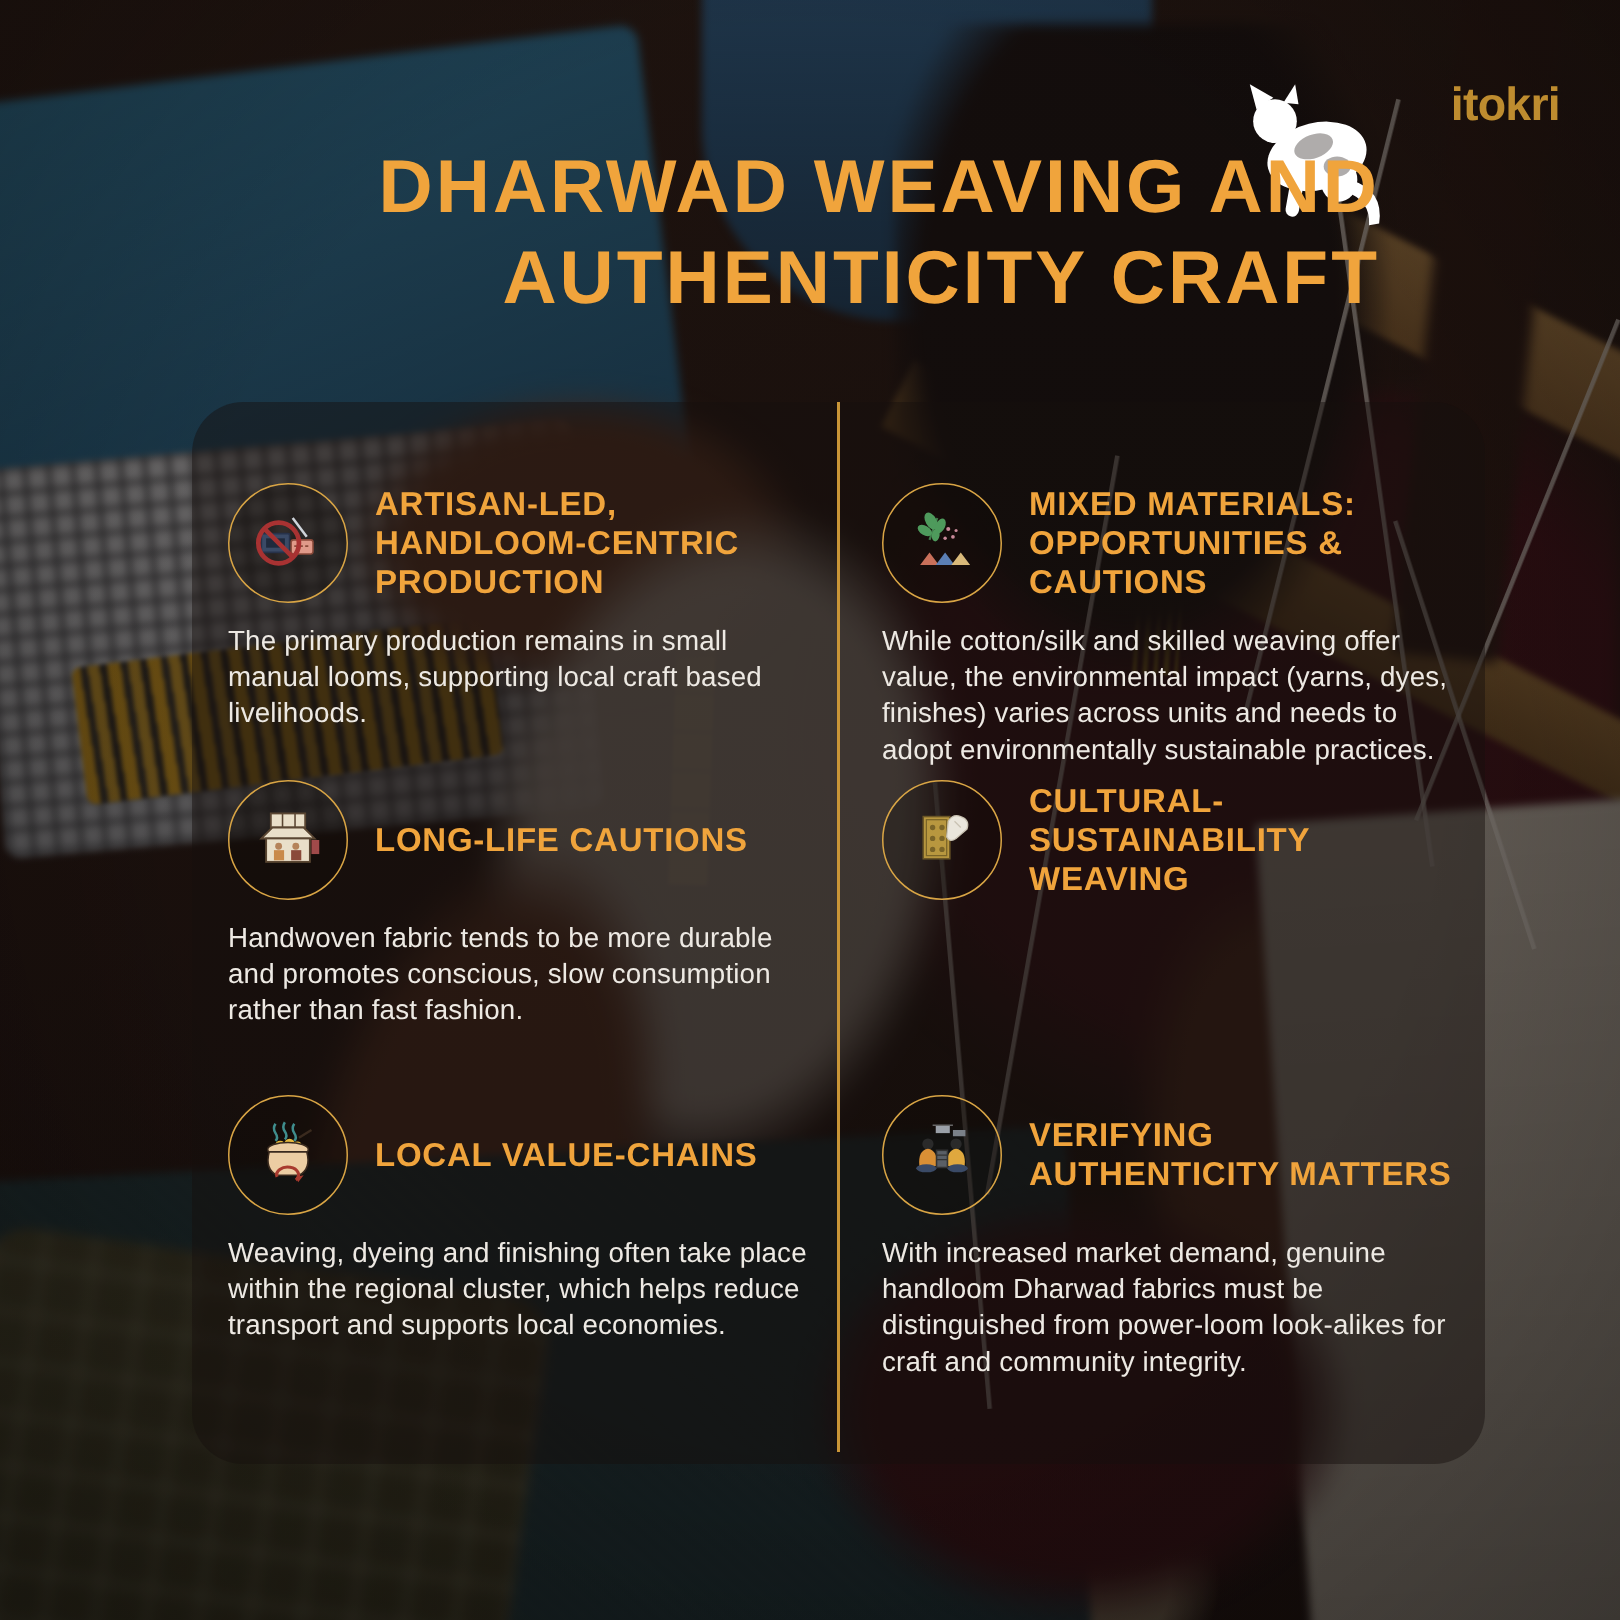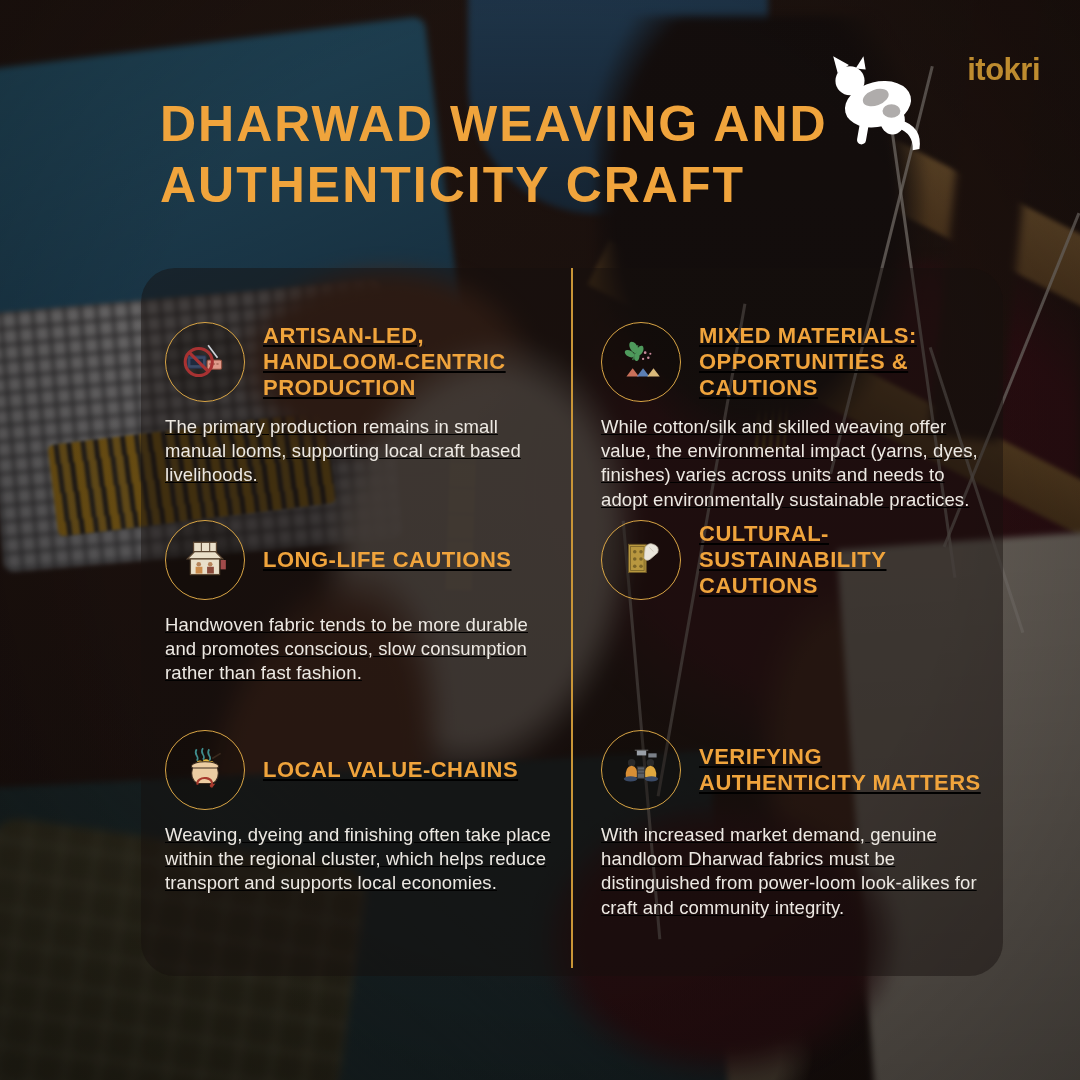--- a/index.html
+++ b/index.html
@@ -49,25 +49,25 @@
   .t4{left:1010px;top:200px;height:360px;transform:rotate(22deg);}
   .t5{left:640px;top:520px;height:420px;transform:rotate(-5deg);}
   .t6{left:975px;top:340px;height:300px;transform:rotate(-18deg);}
   .photo-overlay{position:absolute;inset:0;z-index:1;background:
       radial-gradient(ellipse at 50% 45%, rgba(0,0,0,0) 55%, rgba(0,0,0,.28) 100%),
       linear-gradient(rgba(18,11,9,.55), rgba(14,9,8,.6));}
   
   .content{position:absolute;inset:0;z-index:2;}
   .logo{position:absolute;top:52px;right:40px;font-size:31px;font-weight:bold;color:#BE8C2F;letter-spacing:-.5px;}
   .cat{position:absolute;left:822px;top:55px;width:112px;height:100px;}
-  .title{position:absolute;left:160px;right:160px;top:94px;text-align:left;
+  .title{position:absolute;left:160px;right:160px;top:94px;text-align:right;
     color:#F0A43C;font-weight:bold;font-size:50px;line-height:1.22;letter-spacing:2px;}
   
-  .panel{position:absolute;left:141px;top:268px;width:862px;height:708px;
-    background:rgba(22,15,13,.46);border-radius:34px;text-decoration:underline;}
+  .panel{position:absolute;left:128px;top:268px;width:862px;height:708px;
+    background:rgba(22,15,13,.46);border-radius:34px;}
   .divider{position:absolute;left:50%;top:0;width:2px;height:700px;background:#C99537;transform:translateX(-1px);}
   .panel-grid{display:grid;grid-template-columns:1fr 1fr;grid-template-rows:198px 210px 1fr;padding-top:54px;height:calc(100% - 54px);box-sizing:border-box;}
   .cell{box-sizing:border-box;padding:0 20px 0 24px;}
   .cell.right{padding:0 12px 0 29px;}
   .sec-head{display:flex;align-items:center;gap:18px;}
   .icon-circle{width:78px;height:78px;flex:none;border:1.5px solid #D9A545;border-radius:50%;
     background:rgba(10,6,5,.25);display:flex;align-items:center;justify-content:center;}
   .icon-circle svg{width:50px;height:50px;}
   .sec-title{margin:0;font-size:22px;font-weight:bold;color:#F0A43C;letter-spacing:.5px;line-height:1.17;max-width:315px;}
   .sec-body{margin:13px 0 0 0;font-size:18.5px;line-height:1.31;color:#EDE9E3;letter-spacing:.1px;}
@@ -215,21 +215,21 @@
                     <circle cx="24" cy="16" r="1.7"></circle>
                   <circle cx="18" cy="23" r="1.7"></circle>
                     <circle cx="24" cy="23" r="1.7"></circle>
                   <circle cx="18" cy="30" r="1.7"></circle>
                     <circle cx="24" cy="30" r="1.7"></circle>
                 </g>
                 <path d="M28 12 q3 -5 8 -3 q6 2 4 8 l-7 6 q-4 3 -6 -1 z" fill="#eae6dc" stroke="#c9c2b2" stroke-width=".8"></path>
                 <line x1="32" y1="12" x2="36" y2="16" stroke="#c9c2b2" stroke-width=".8"></line>
               </svg>
             </div>
-            <h3 class="sec-title">CULTURAL-SUSTAINABILITY CAUTIONS</h3>
+            <h3 class="sec-title">CULTURAL-SUSTAINABILITY WEAVING</h3>
           </div>
         </section>
 
         <section class="cell">
           <div class="sec-head">
             <div class="icon-circle">
               <svg viewBox="0 0 48 48">
                 <g stroke="#3f8d8d" stroke-width="1.6" fill="none">
                   <path d="M16 4 q-2 3 0 6 q2 3 0 5"></path>
                   <path d="M22 3 q-2 3 0 6 q2 3 0 5"></path>

